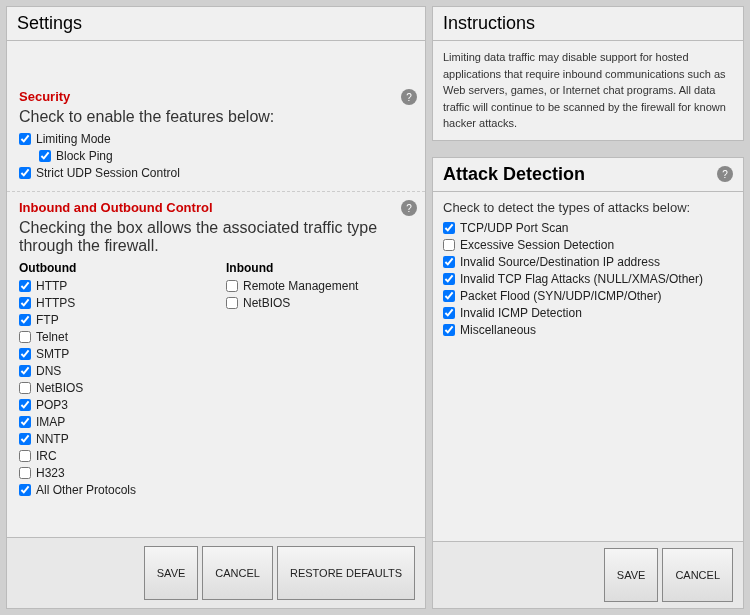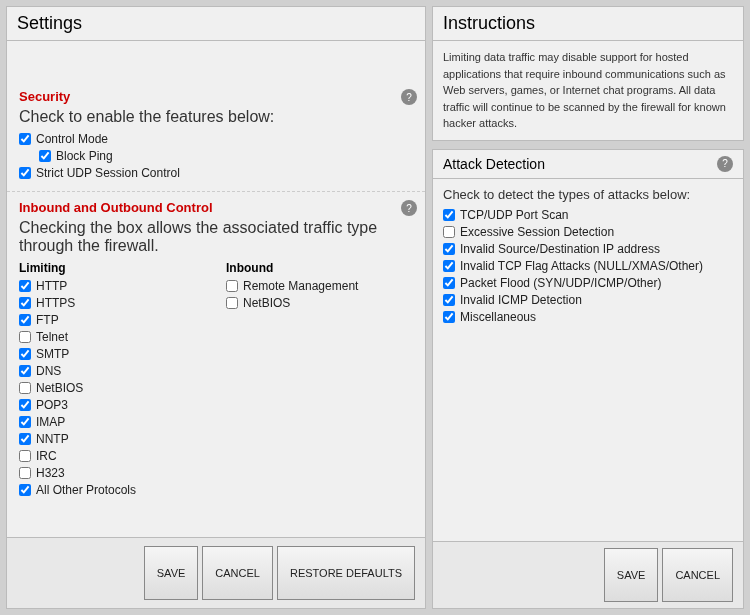--- a/index.html
+++ b/index.html
@@ -22,21 +22,21 @@
       border: 1px solid #bbb;
       flex: 0 0 420px;
       display: flex;
       flex-direction: column;
       gap: 40px;
     }
     .right-panel {
       flex: 1;
       display: flex;
       flex-direction: column;
-      gap: 8px;
+      gap: 16px;
     }
     .panel-title {
       font-size: 18px;
       font-weight: normal;
       padding: 6px 10px;
       background: #f0f0f0;
       border-bottom: 1px solid #bbb;
     }
     .section {
       padding: 8px 12px;
@@ -139,22 +139,22 @@
       flex-direction: column;
     }
     .attack-title-row {
       display: flex;
       align-items: center;
       justify-content: space-between;
       padding: 6px 10px;
       border-bottom: 1px solid #bbb;
     }
     .attack-title {
-      font-size: 14px;
-      font-weight: normal;
+      font-size: 18px;
+      font-weight: bold;
     }
     .attack-body {
       padding: 8px 10px;
       flex: 1;
     }
     .attack-desc {
       font-size: 13px;
       color: #333;
       margin-bottom: 6px;
     }
@@ -180,40 +180,40 @@
     <div class="panel-title">Settings</div>
     <div class="left-content">
 
       <div class="section">
         <div class="section-header">Security</div>
         <div class="section-desc">Check to enable the features below:</div>
         <div class="help-icon">?</div>
 
         <div class="checkbox-row">
           <input type="checkbox" checked="" style="">
-          <span class="checkbox-label">Control Mode</span>
+          <span class="checkbox-label">Limiting Mode</span>
         </div>
         <div class="checkbox-row indented">
           <input type="checkbox" checked="" style="">
           <span class="checkbox-label">Block Ping</span>
         </div>
         <div class="checkbox-row">
           <input type="checkbox" checked="" style="">
           <span class="checkbox-label">Strict UDP Session Control</span>
         </div>
       </div>
 
       <div class="section">
         <div class="section-header">Inbound and Outbound Control</div>
         <div class="section-desc">Checking the box allows the associated traffic type through the firewall.</div>
         <div class="help-icon">?</div>
 
         <div class="columns-row">
           <div class="col">
-            <div class="col-header">Limiting</div>
+            <div class="col-header">Outbound</div>
             <div class="checkbox-row">
               <input type="checkbox" checked="" style="">
               <span class="checkbox-label">HTTP</span>
             </div>
             <div class="checkbox-row">
               <input type="checkbox" checked="" style="">
               <span class="checkbox-label">HTTPS</span>
             </div>
             <div class="checkbox-row">
               <input type="checkbox" checked="" style="">

